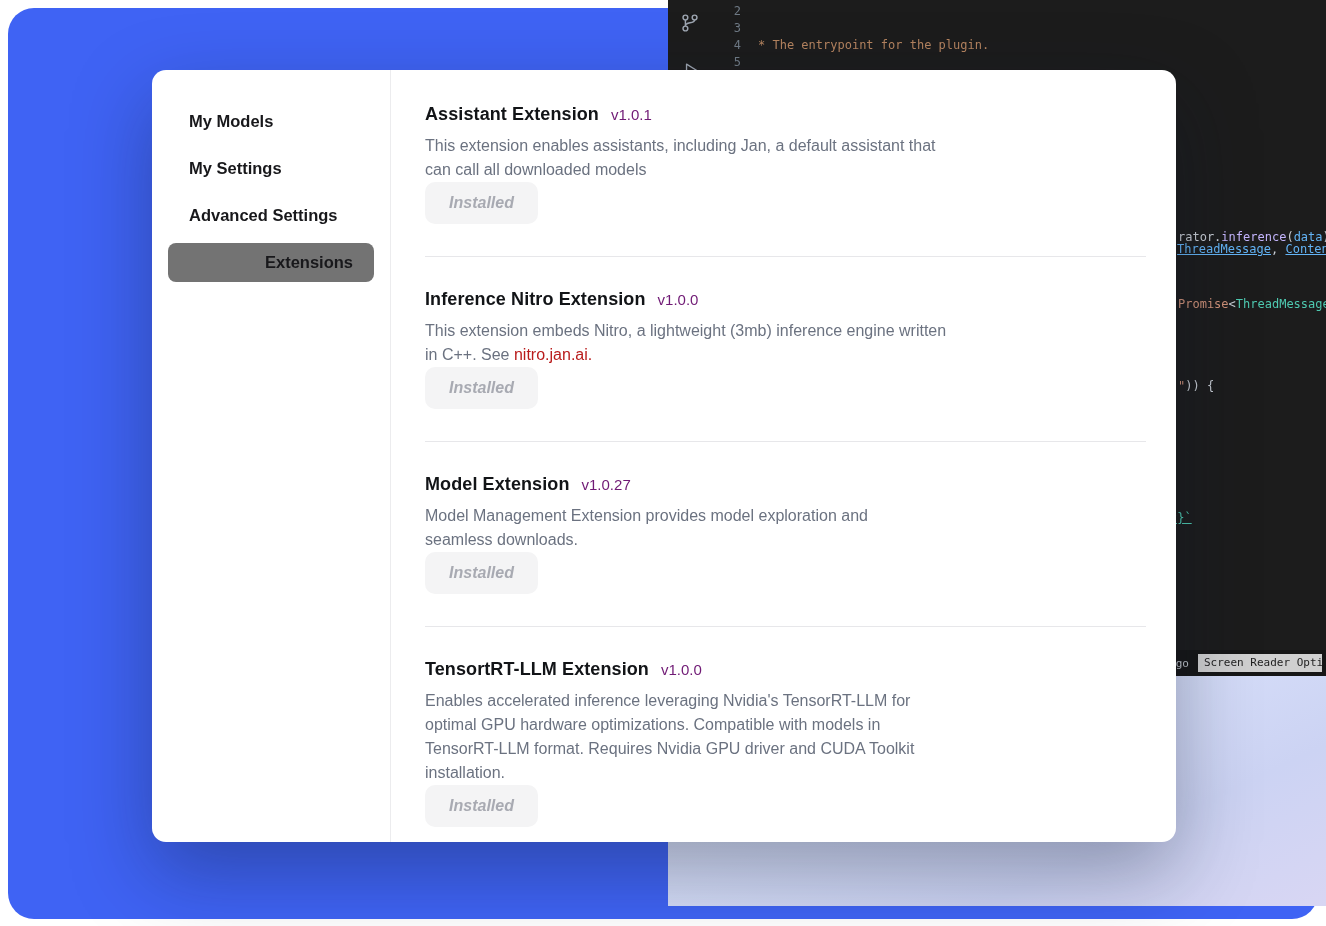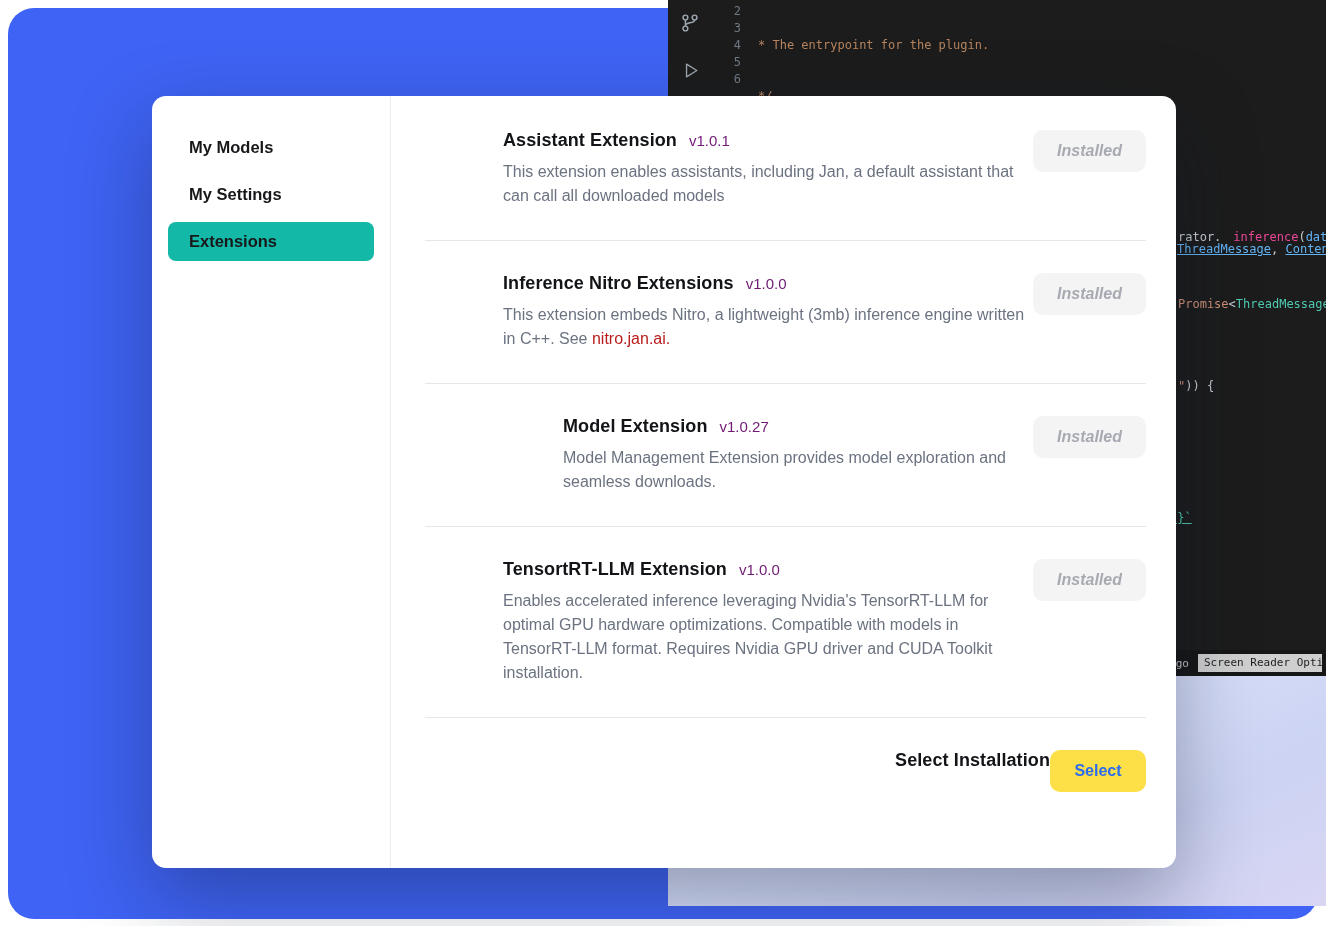--- a/index.html
+++ b/index.html
@@ -59,21 +59,21 @@
   .frag-0 { left: 510px; top: 229px; }
   .frag-1 { left: 510px; top: 296px; }
   .frag-2 { left: 510px; top: 378px; }
   .frag-3 { left: 502px; top: 510px; }
 
   .tk-com  { color: #b5845f; }
   .tk-com2 { color: #5f7387; }
   .tk-kw   { color: #d16d9e; }
   .tk-id   { color: #63b4f6; }
   .tk-p    { color: #c8cdd4; }
-  .tk-fn   { color: #ec4899; margin-left: 12px; }
+  .tk-fn   { color: #c4b5fd; }
   .tk-str  { color: #ce9178; }
   .tk-type { color: #4ec9b0; }
   .tk-u    { text-decoration: underline; }
 
   .statusbar {
     position: absolute; left: 0; bottom: 0;
     width: 100%; height: 26px;
     background: #161616;
     display: flex; align-items: center; justify-content: flex-end;
     padding-right: 4px; gap: 9px;
@@ -91,21 +91,21 @@
     position: absolute;
     left: 668px; top: 676px;
     width: 658px; height: 230px;
     background: linear-gradient(155deg, #e9edfb 0%, #d6def9 40%, #ccd3f3 70%, #d8d6f3 100%);
     z-index: 2;
   }
 
   
   .modal {
     position: absolute;
-    left: 152px; top: 96px;
+    left: 152px; top: 70px;
     width: 1024px; height: 772px;
     background: #ffffff;
     border-radius: 14px;
     box-shadow: 0 30px 80px rgba(15, 23, 42, 0.35);
     z-index: 5;
     display: flex;
     overflow: hidden;
   }
   .sidebar {
     width: 238px;
@@ -115,32 +115,33 @@
   .nav-item {
     font-size: 16.5px;
     font-weight: 700;
     color: #18181b;
     padding: 10px 21px;
     border-radius: 8px;
     margin-bottom: 8px;
     cursor: pointer;
     white-space: nowrap;
   }
-  .nav-item.active { background: #14b8a6; }
+  .nav-item.active { background: #737373; text-align: right; }
 
   .content {
     flex: 1;
     border-left: 1px solid #ececee;
     padding: 34px 30px 0 34px;
     overflow: hidden;
   }
   .ext-row {
     display: flex;
     justify-content: flex-end;
     align-items: flex-start;
+    flex-direction: column;
   }
   .ext-title-line { display: flex; align-items: baseline; gap: 12px; }
   .ext-name {
     margin: 0;
     font-size: 18px;
     font-weight: 700;
     color: #121417;
     letter-spacing: 0.1px;
   }
   .ext-version { font-size: 15px; color: #701a75; }
@@ -234,20 +235,21 @@
     </div>
   </div>
 
   <div class="gradient-panel"></div>
 
   <div class="modal">
 
     <aside class="sidebar">
       <div class="nav-item">My Models</div>
       <div class="nav-item">My Settings</div>
+      <div class="nav-item">Advanced Settings</div>
       <div class="nav-item active">Extensions</div>
     </aside>
 
     <main class="content">
 
       <section class="ext-row">
         <div class="ext-info">
           <div class="ext-title-line">
             <h2 class="ext-name">Assistant Extension</h2>
             <span class="ext-version">v1.0.1</span>
@@ -255,21 +257,21 @@
           <p class="ext-desc">This extension enables assistants, including Jan, a default assistant that can call all downloaded models</p>
         </div>
         <button class="btn installed">Installed</button>
       </section>
 
       <hr class="row-divider">
 
       <section class="ext-row">
         <div class="ext-info">
           <div class="ext-title-line">
-            <h2 class="ext-name">Inference Nitro Extensions</h2>
+            <h2 class="ext-name">Inference Nitro Extension</h2>
             <span class="ext-version">v1.0.0</span>
           </div>
           <p class="ext-desc"><span>This extension embeds Nitro, a lightweight (3mb) inference engine written in C++. See </span><a class="link">nitro.jan.ai.</a></p>
         </div>
         <button class="btn installed">Installed</button>
       </section>
 
       <hr class="row-divider">
 
       <section class="ext-row">

